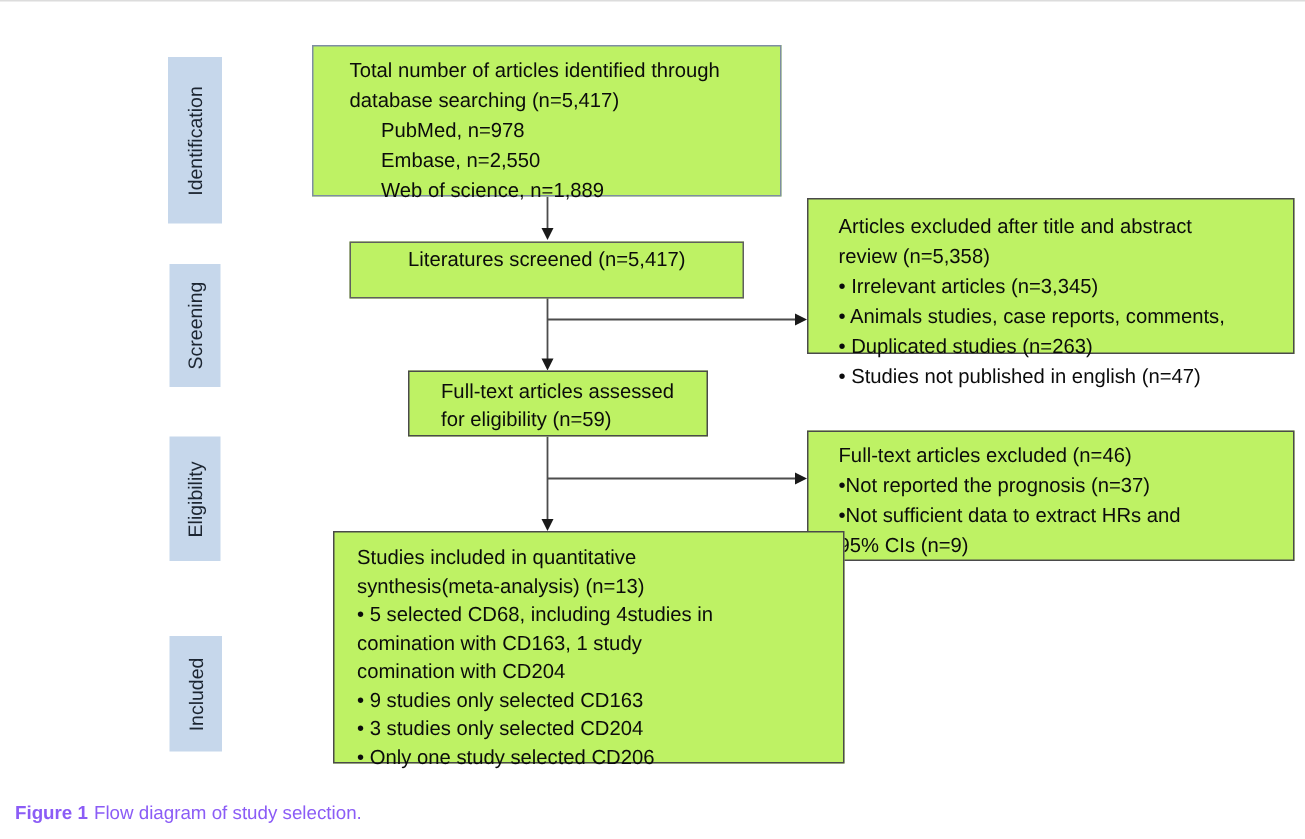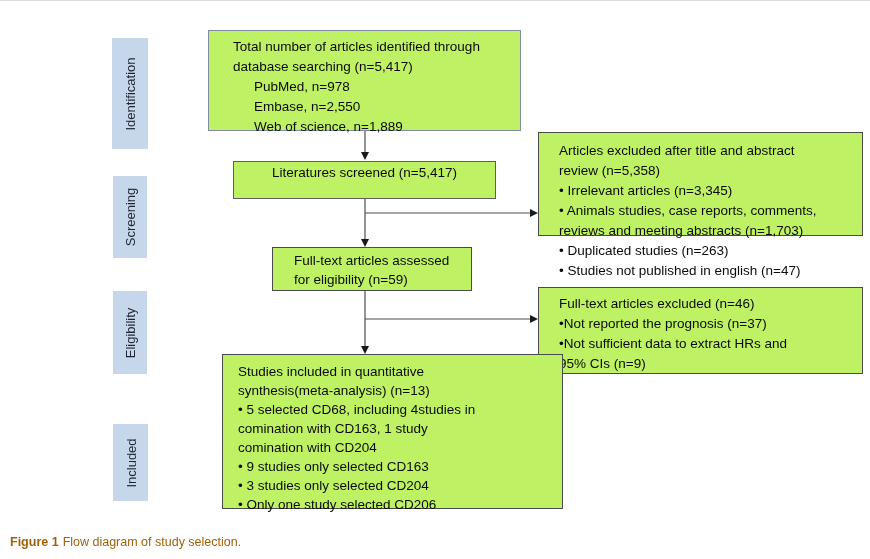--- a/index.html
+++ b/index.html
@@ -62,21 +62,21 @@
   }
   svg.arrows line { stroke: #4d4d4d; stroke-width: 1.2; }
   svg.arrows polygon { fill: #1a1a1a; }
 
   
   #caption {
     position: absolute;
     left: 10px;
     top: 534px;
     font-size: 12.5px;
-    color: #a16207;
+    color: #8b5cf6;
   }
   #caption .cap-bold { font-weight: bold; margin-right: 4px; }
 </style>
 </head>
 <body>
 
 <div id="canvas">
 
   <div class="stage" id="stage-identification">
     <span>Identification</span>
@@ -119,21 +119,20 @@
 
   <div class="fbox" id="box-screened">
     <span>Literatures screened (n=5,417)</span>
   </div>
 
   <div class="fbox" id="box-excluded1">
     <div class="line">Articles excluded after title and abstract</div>
     <div class="line">review (n=5,358)</div>
     <div class="line">• Irrelevant articles (n=3,345)</div>
     <div class="line">• Animals studies, case reports, comments,</div>
-    <div class="line">reviews and meeting abstracts (n=1,703)</div>
     <div class="line">• Duplicated studies (n=263)</div>
     <div class="line">• Studies not published in english (n=47)</div>
   </div>
 
   <div class="fbox" id="box-fulltext">
     <div class="line">Full-text articles assessed</div>
     <div class="line">for eligibility (n=59)</div>
   </div>
 
   <div class="fbox" id="box-excluded2">

